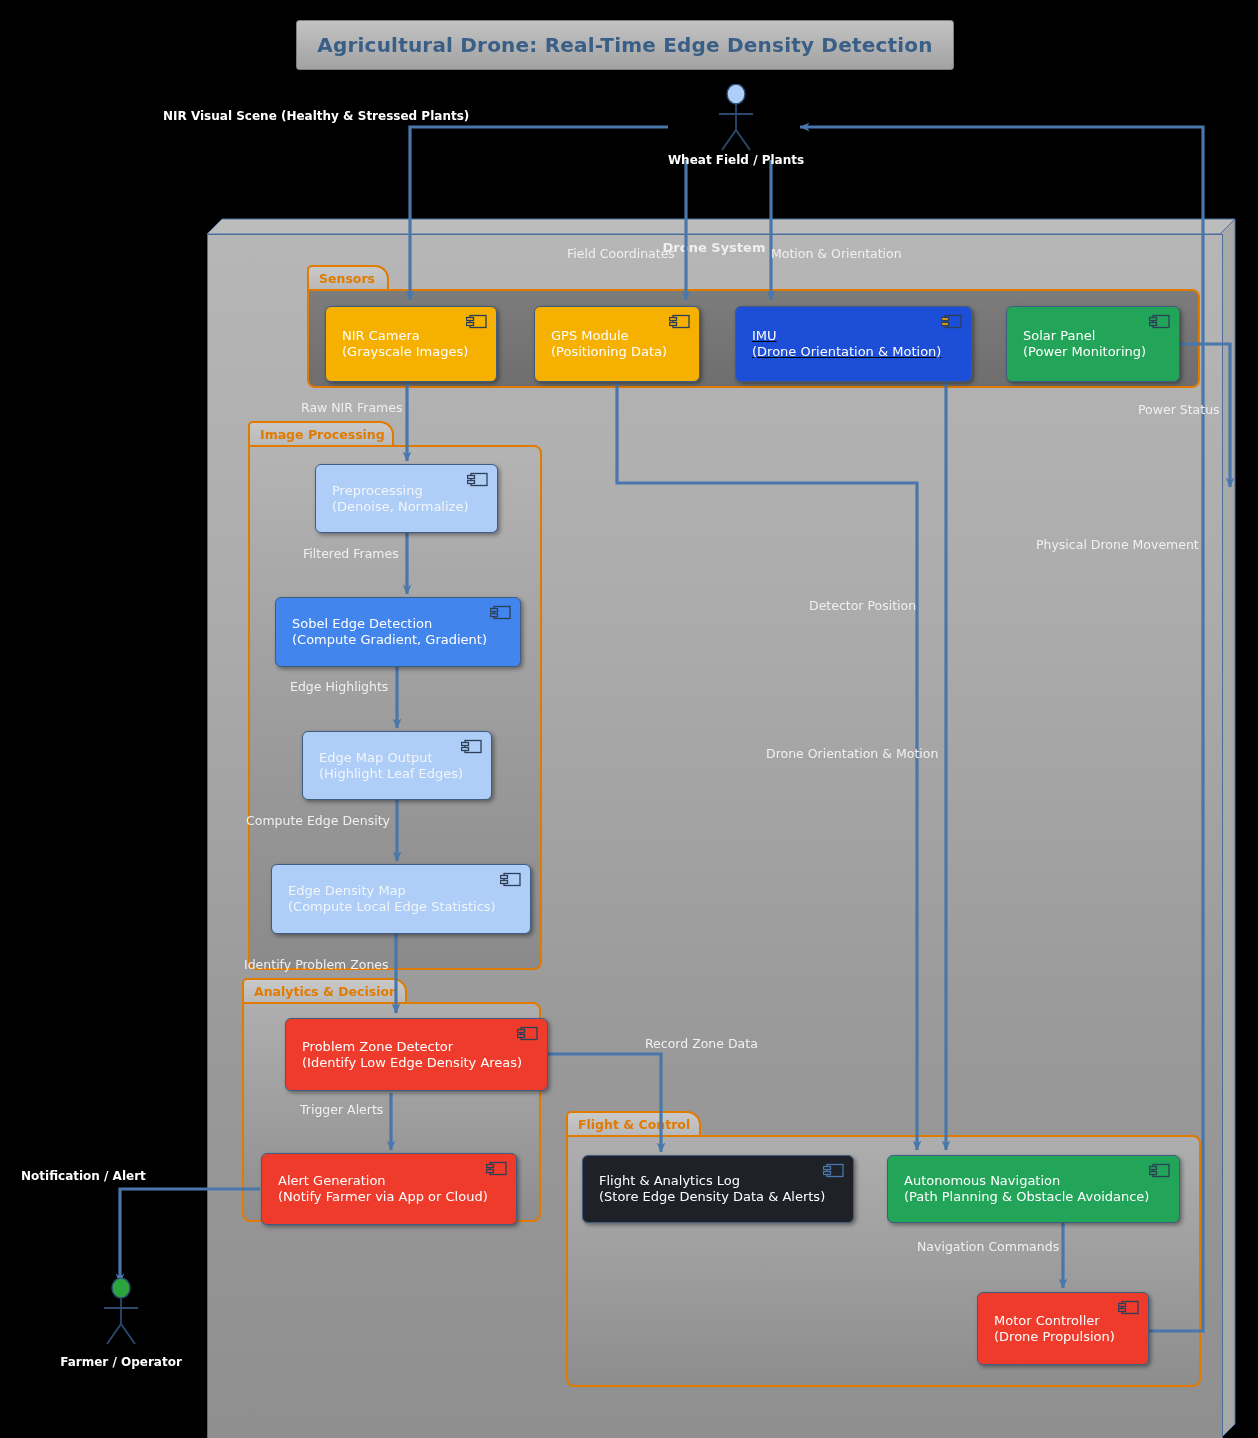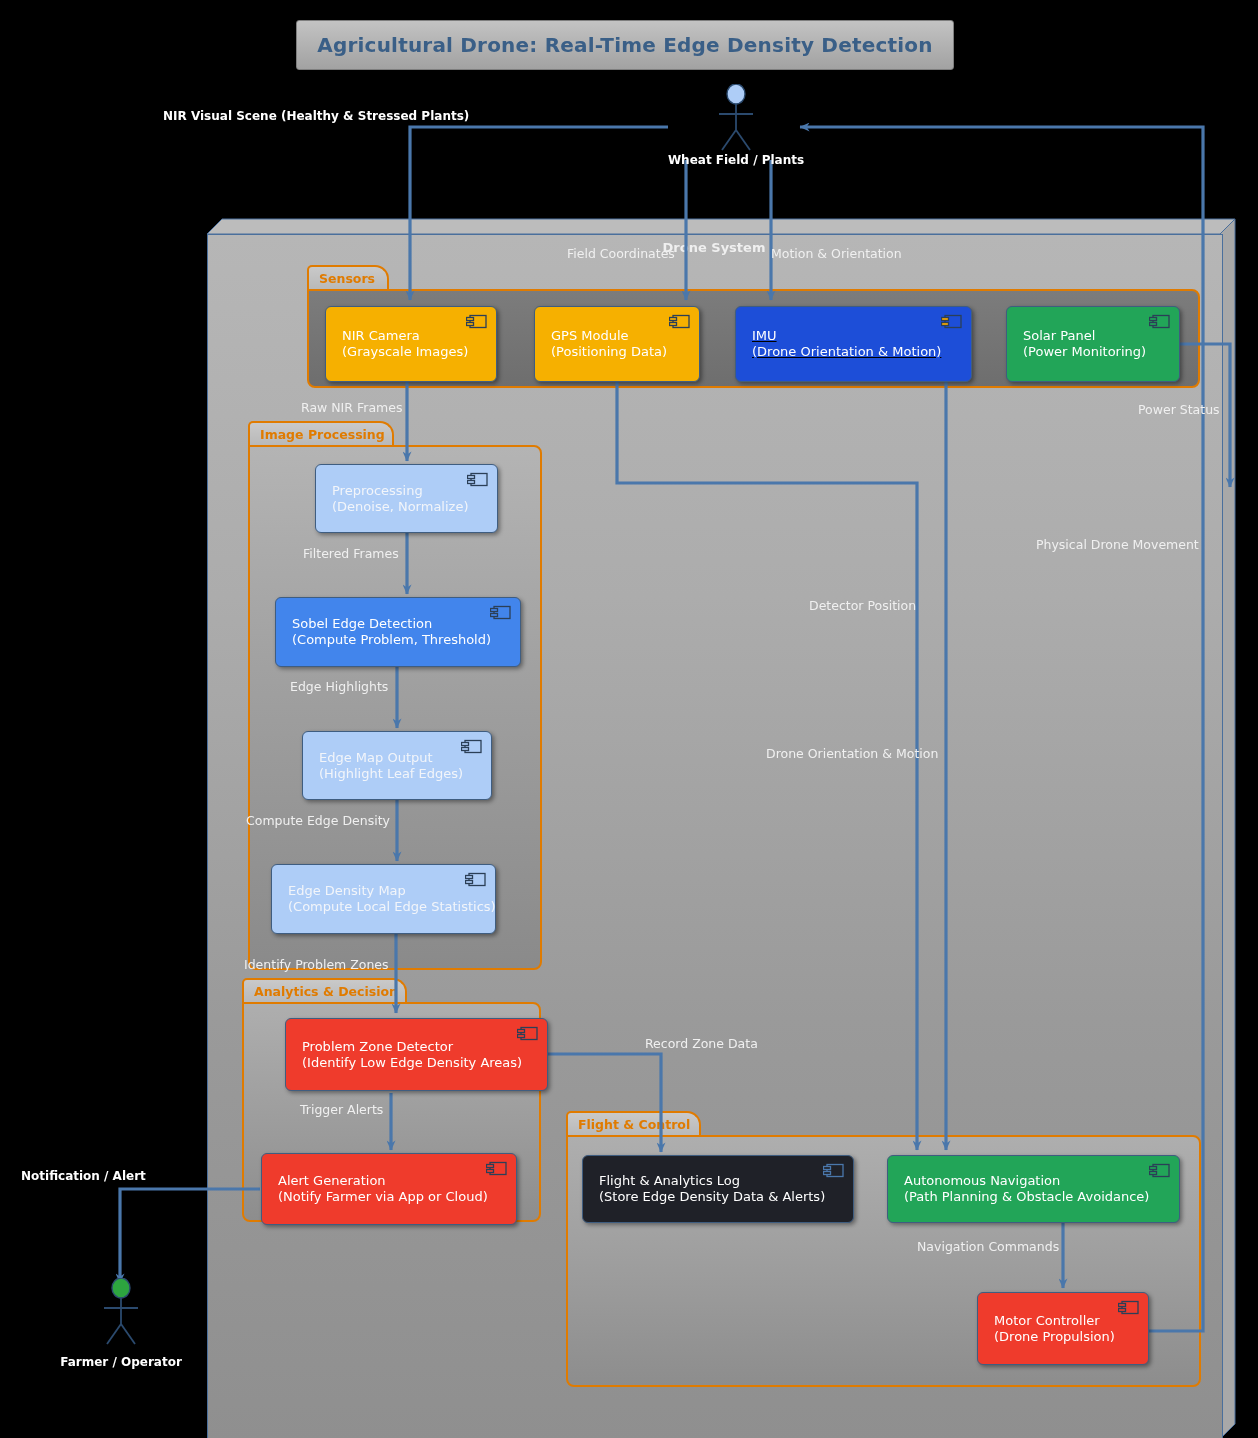--- a/index.html
+++ b/index.html
@@ -212,39 +212,39 @@
     <div class="cl dim">(Denoise, Normalize)</div>
     <svg class="comp-icon" viewBox="0 0 22 15">
       <rect x="4" y="1.5" width="16" height="12" fill="none" stroke="#2b3f57" stroke-width="1.3"></rect>
       <rect x="0.5" y="3.5" width="7" height="3" fill="#aecdf7" stroke="#2b3f57" stroke-width="1.3"></rect>
       <rect x="0.5" y="8.5" width="7" height="3" fill="#aecdf7" stroke="#2b3f57" stroke-width="1.3"></rect>
     </svg>
   </div>
 
   <div class="comp c-blue" style="left:275px;top:597px;width:246px;height:70px;">
     <div class="cl">Sobel Edge Detection</div>
-    <div class="cl">(Compute Problem, Threshold)</div>
+    <div class="cl">(Compute Gradient, Gradient)</div>
     <svg class="comp-icon" viewBox="0 0 22 15">
       <rect x="4" y="1.5" width="16" height="12" fill="none" stroke="#2b3f57" stroke-width="1.3"></rect>
       <rect x="0.5" y="3.5" width="7" height="3" fill="#4285ec" stroke="#2b3f57" stroke-width="1.3"></rect>
       <rect x="0.5" y="8.5" width="7" height="3" fill="#4285ec" stroke="#2b3f57" stroke-width="1.3"></rect>
     </svg>
   </div>
 
   <div class="comp c-lblue" style="left:302px;top:731px;width:190px;height:69px;">
     <div class="cl dim">Edge Map Output</div>
     <div class="cl dim">(Highlight Leaf Edges)</div>
     <svg class="comp-icon" viewBox="0 0 22 15">
       <rect x="4" y="1.5" width="16" height="12" fill="none" stroke="#2b3f57" stroke-width="1.3"></rect>
       <rect x="0.5" y="3.5" width="7" height="3" fill="#aecdf7" stroke="#2b3f57" stroke-width="1.3"></rect>
       <rect x="0.5" y="8.5" width="7" height="3" fill="#aecdf7" stroke="#2b3f57" stroke-width="1.3"></rect>
     </svg>
   </div>
 
-  <div class="comp c-lblue" style="left:271px;top:864px;width:225px;height:70px;">
+  <div class="comp c-lblue" style="left:271px;top:864px;width:260px;height:70px;">
     <div class="cl dim">Edge Density Map</div>
     <div class="cl dim">(Compute Local Edge Statistics)</div>
     <svg class="comp-icon" viewBox="0 0 22 15">
       <rect x="4" y="1.5" width="16" height="12" fill="none" stroke="#2b3f57" stroke-width="1.3"></rect>
       <rect x="0.5" y="3.5" width="7" height="3" fill="#aecdf7" stroke="#2b3f57" stroke-width="1.3"></rect>
       <rect x="0.5" y="8.5" width="7" height="3" fill="#aecdf7" stroke="#2b3f57" stroke-width="1.3"></rect>
     </svg>
   </div>
 
   <div class="comp c-red" style="left:259px;top:1018px;width:263px;height:73px;margin-left:26px;">

